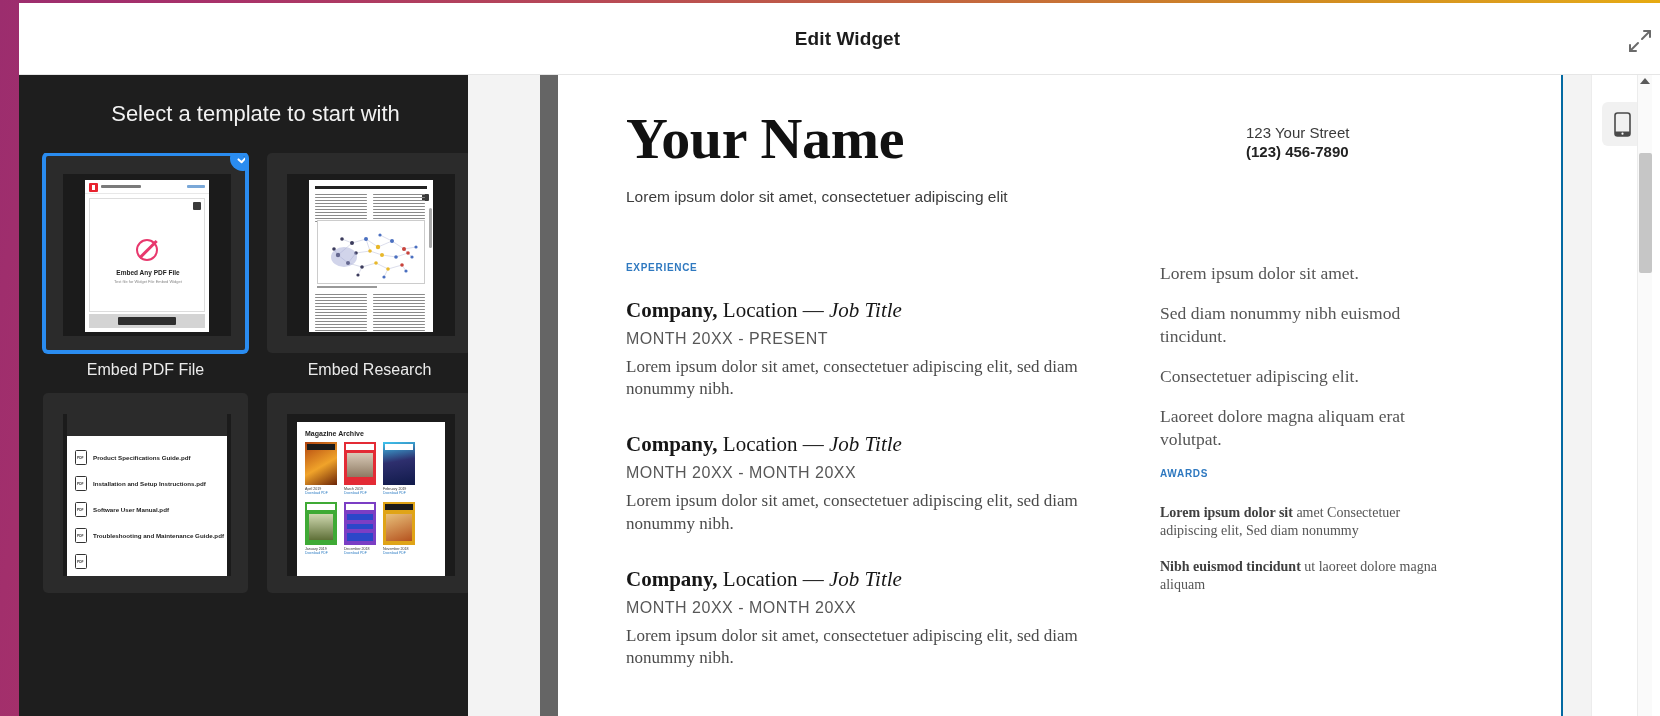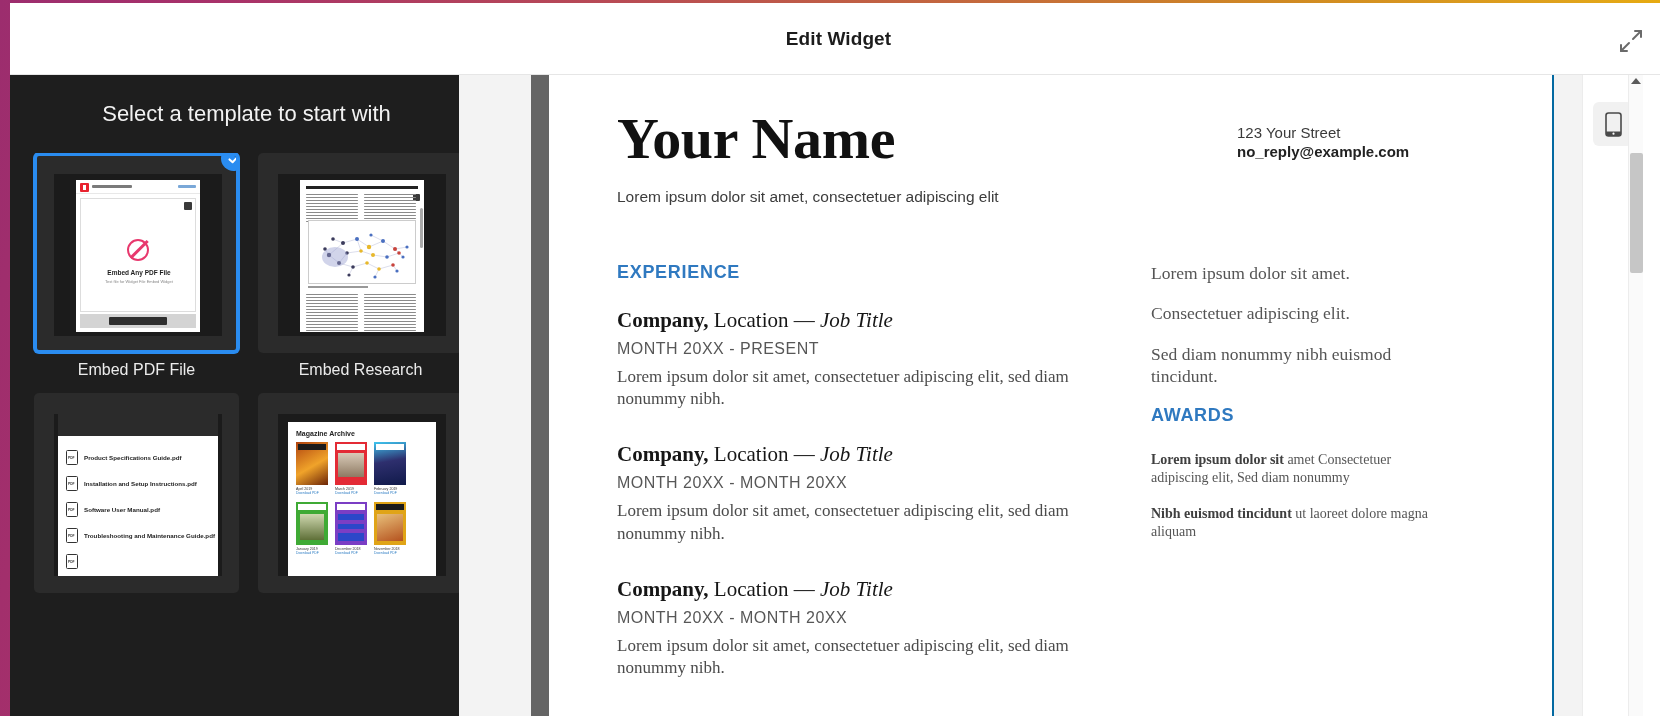--- a/index.html
+++ b/index.html
@@ -8,21 +8,21 @@
     overflow: hidden;
     background: #ffffff;
     font-family: "Liberation Sans", sans-serif;
   }
 
   
   #root {
     position: relative;
     width: 1660px; height: 716px;
     background: linear-gradient(100deg,#9c2d6e 0%, #a8316a 12%, #b84a55 34%, #c4693c 55%, #d08a22 72%, #e0a31c 88%, #efb400 100%);
-    padding: 3px 0 0 10px;
+    padding: 3px 0 0 19px;
   }
   #frame {
     position: relative;
     width: 1657px; height: 713px;
     background: #ffffff;
     overflow: hidden;
   }
 
   
   #modal-header {
@@ -187,21 +187,21 @@
     font-size:58px;font-weight:bold;color:#111;line-height:1.05;letter-spacing:-.3px;
   }
   #tagline{margin-top:18px;font-size:15.5px;color:#3c3c3c;}
   #contact{width:250px;padding-top:14px;font-size:15px;color:#3a3a3a;line-height:1.28;}
   #contact .b{font-weight:bold;color:#222;}
 
   #resume-body{display:flex;margin-top:56px;gap:64px;}
   #col-left{width:470px;}
   #col-right{width:300px;}
   .sec-head{
-    color:#2f79c0;font-size:18px;font-weight:bold;letter-spacing:.7px;margin-bottom:25px;
+    color:#2f79c0;font-size:10px;font-weight:bold;letter-spacing:.7px;margin-bottom:25px;
   }
   .job{margin-bottom:32px;}
   .job-title{
     font-family:"Liberation Serif",serif;font-size:21px;color:#161616;line-height:1.2;
   }
   .job-title .co{font-weight:bold;}
   .job-title .jt{font-style:italic;}
   .job-date{font-size:16px;color:#575757;letter-spacing:.5px;margin:7px 0 8px;}
   .job-desc{
     font-family:"Liberation Serif",serif;font-size:17px;color:#4b4b4b;line-height:1.3;
@@ -496,21 +496,21 @@
     <div id="preview-page">
       <div id="resume">
 
         <div id="resume-top">
           <div>
             <div id="name">Your Name</div>
             <div id="tagline">Lorem ipsum dolor sit amet, consectetuer adipiscing elit</div>
           </div>
           <div id="contact">
             <div>123 Your Street</div>
-            <div class="b">no_reply@example.com</div>
+            <div class="b">(123) 456-7890</div>
           </div>
         </div>
 
         <div id="resume-body">
           <div id="col-left">
             <div class="sec-head">EXPERIENCE</div>
 
             <div class="job">
               <div class="job-title">
                 <span class="co">Company,</span>
@@ -540,22 +540,23 @@
                 <span>—</span>
                 <span class="jt">Job Title</span>
               </div>
               <div class="job-date">MONTH 20XX - MONTH 20XX</div>
               <div class="job-desc">Lorem ipsum dolor sit amet, consectetuer adipiscing elit, sed diam nonummy nibh.</div>
             </div>
           </div>
 
           <div id="col-right">
             <div class="skill">Lorem ipsum dolor sit amet.</div>
+            <div class="skill">Sed diam nonummy nibh euismod tincidunt.</div>
             <div class="skill">Consectetuer adipiscing elit.</div>
-            <div class="skill">Sed diam nonummy nibh euismod tincidunt.</div>
+            <div class="skill">Laoreet dolore magna aliquam erat volutpat.</div>
 
             <div id="awards-block">
               <div class="sec-head">AWARDS</div>
               <div class="award">
                 <b>Lorem ipsum dolor sit</b><span> amet Consectetuer adipiscing elit, Sed diam nonummy</span>
               </div>
               <div class="award">
                 <b>Nibh euismod tincidunt</b><span> ut laoreet dolore magna aliquam</span>
               </div>
             </div>

